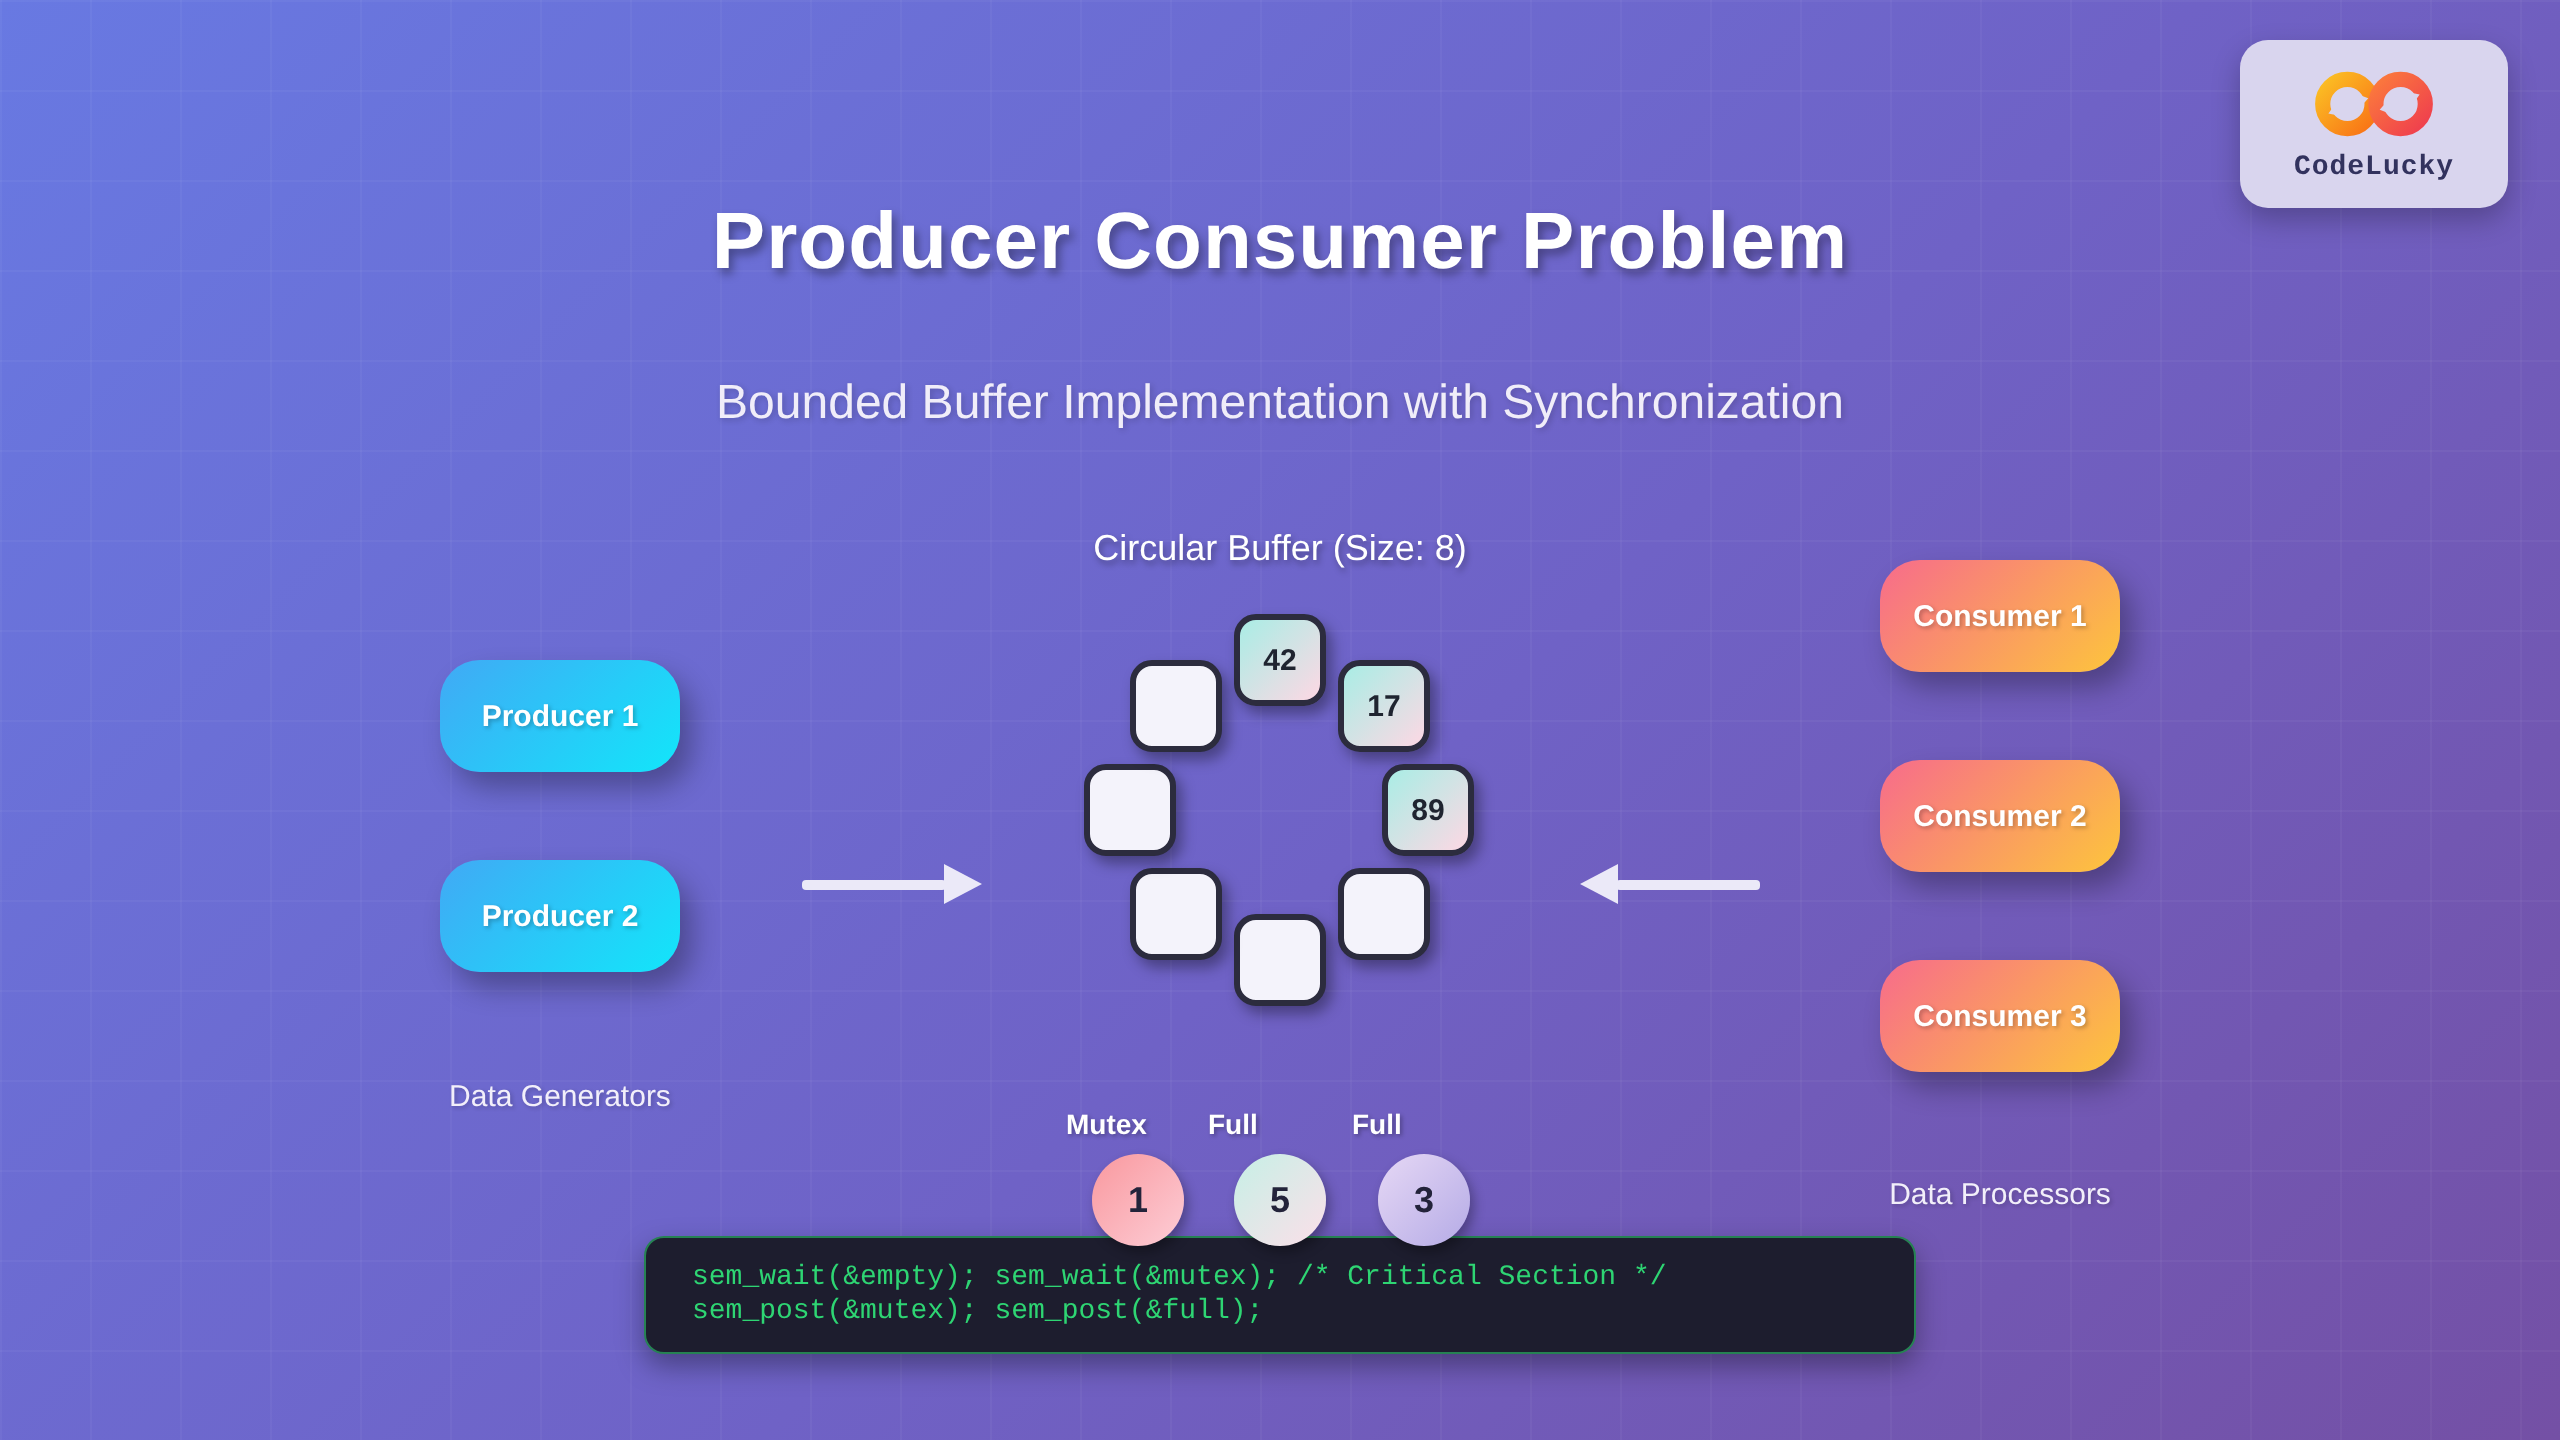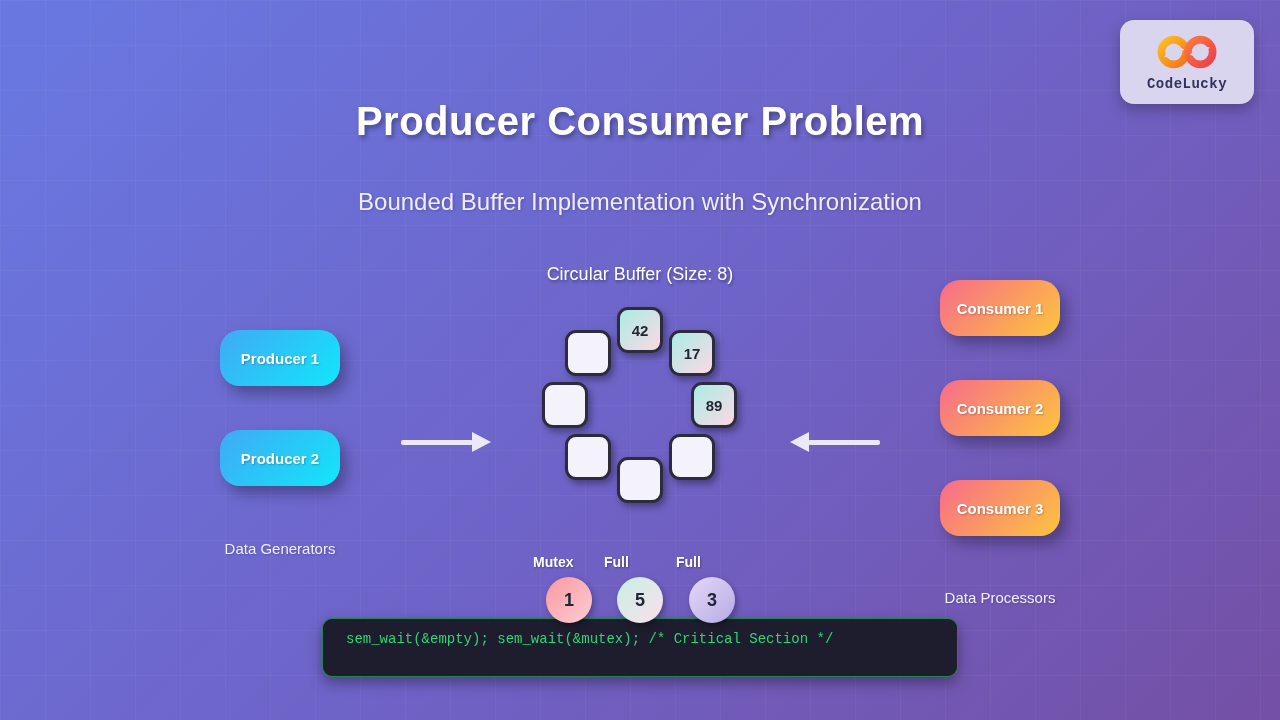--- a/index.html
+++ b/index.html
@@ -191,20 +191,21 @@
 <div class="arrow-shaft arrow-right-shaft"></div>
 <div class="arrow-head arrow-right-head"></div>
 
 <div class="node consumer c1">Consumer 1</div>
 <div class="node consumer c2">Consumer 2</div>
 <div class="node consumer c3">Consumer 3</div>
 <div class="caption processors">Data Processors</div>
 
 <div class="code-block">
   <div class="code-line">sem_wait(&amp;empty); sem_wait(&amp;mutex); /* Critical Section */</div>
+  <div class="code-line">sem_post(&amp;mutex); sem_post(&amp;full);</div>
 </div>
 
 <div class="sem-group sem-mutex">
   <div class="sem-label">Mutex</div>
   <div class="sem-circle">1</div>
 </div>
 <div class="sem-group sem-empty">
   <div class="sem-label">Full</div>
   <div class="sem-circle">5</div>
 </div>

